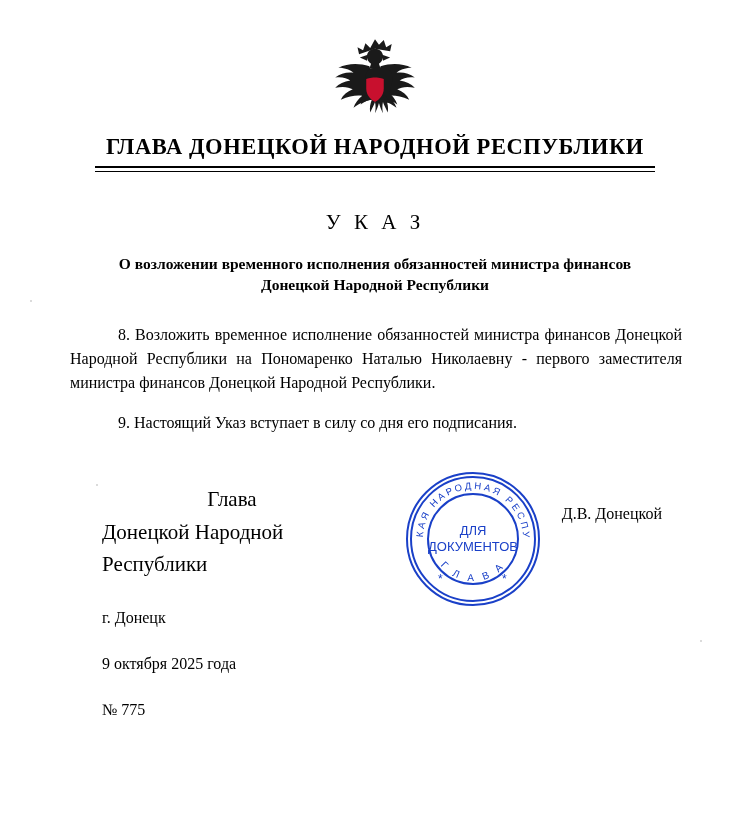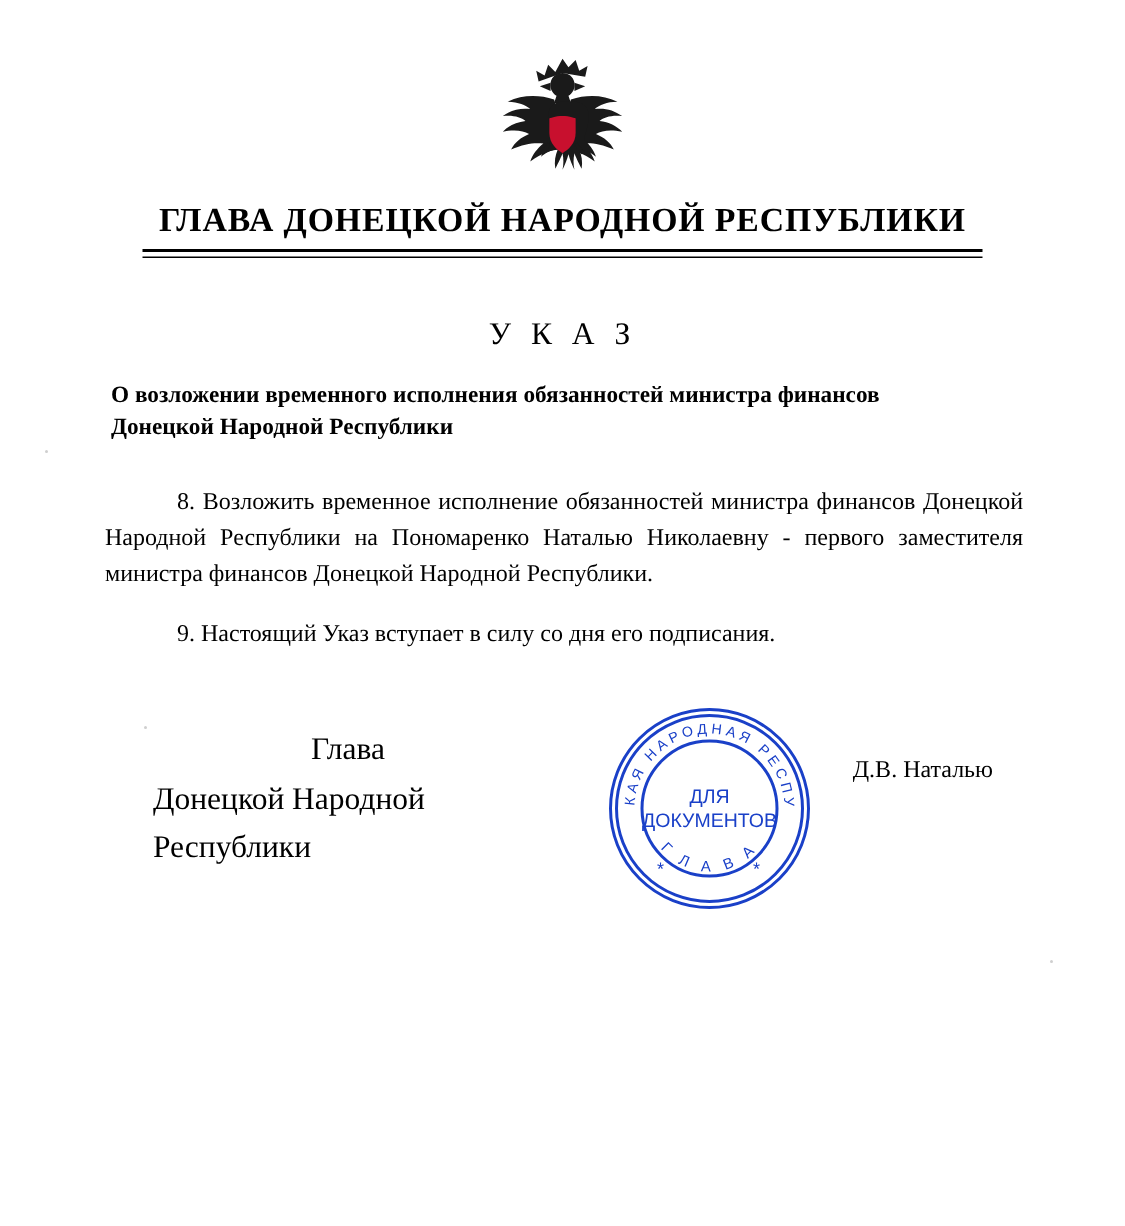--- a/index.html
+++ b/index.html
@@ -60,20 +60,21 @@
   .decree-word {
     text-align: center;
     font-size: 21px;
     font-weight: normal;
     letter-spacing: 4px;
     margin-top: 38px;
   }
 
   
   .subject {
+    text-align: center;
     font-weight: bold;
     font-size: 15.5px;
     line-height: 1.38;
     margin-top: 18px;
     padding: 0 14px;
   }
 
   
   .body-block {
     margin-top: 28px;
@@ -224,21 +225,26 @@
         <text font-family="'Liberation Sans', sans-serif" font-size="10" fill="#1a40c8" letter-spacing="3.5">
           <textPath href="#arcBottom" startOffset="50%" text-anchor="middle">Г Л А В А</textPath>
         </text>
         <text x="68" y="64" text-anchor="middle" font-family="'Liberation Sans', sans-serif" font-size="13" fill="#1a40c8">ДЛЯ</text>
         <text x="68" y="80" text-anchor="middle" font-family="'Liberation Sans', sans-serif" font-size="13" fill="#1a40c8">ДОКУМЕНТОВ</text>
         <text x="33" y="112" font-family="'Liberation Sans', sans-serif" font-size="12" fill="#1a40c8">*</text>
         <text x="97" y="112" font-family="'Liberation Sans', sans-serif" font-size="12" fill="#1a40c8">*</text>
       </svg>
     </div>
 
-    <div class="sig-right">Д.В. Наталью</div>
-  </div>
-
+    <div class="sig-right">Д.В. Донецкой</div>
+  </div>
+
+  <div class="footer-block">
+    <div class="f-line">г. Донецк</div>
+    <div class="f-line">9 октября 2025 года</div>
+    <div class="f-line">№ 775</div>
+  </div>
 
   <span class="speckle" style="left:30px;top:300px;"></span>
   <span class="speckle" style="left:96px;top:484px;"></span>
   <span class="speckle" style="left:700px;top:640px;"></span>
 
 </div>
 
 </body></html>

